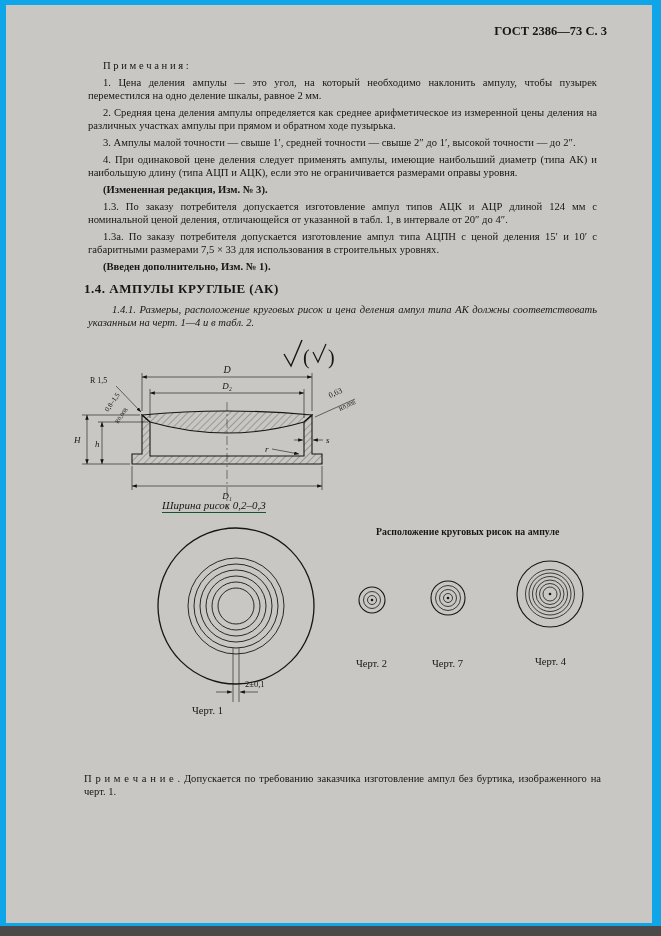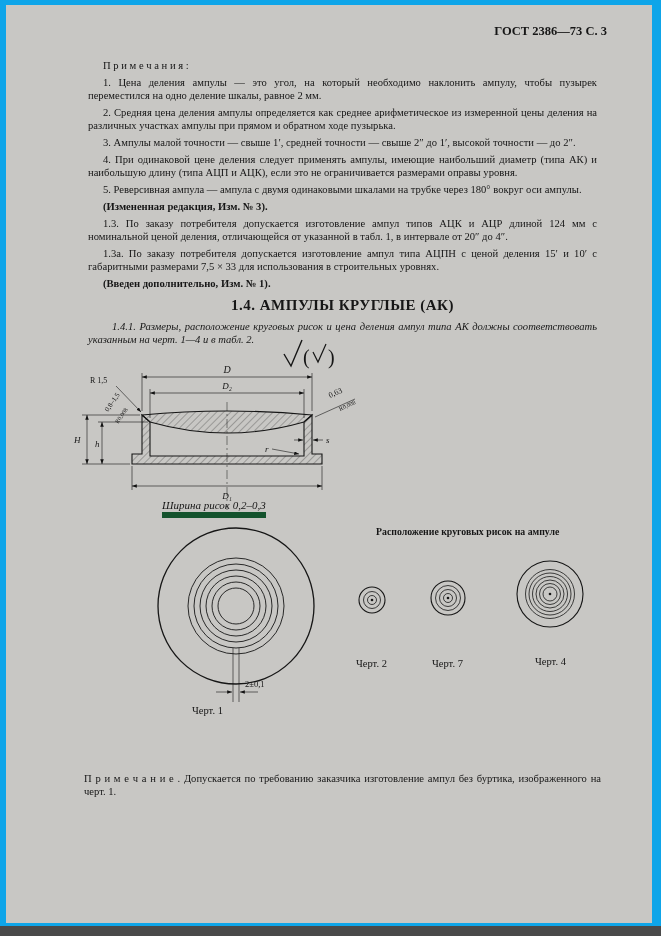--- a/index.html
+++ b/index.html
@@ -8,44 +8,43 @@
   .page{position:absolute;left:6px;top:5px;width:646px;height:918px;background:#c8c7c4;}
   .bottom-bar{position:absolute;left:0;right:0;bottom:0;height:10px;background:#4a4a4a;}
   .abs{position:absolute;}
   .header{position:absolute;top:24px;right:54px;font-weight:bold;font-size:12.5px;}
   .textcol{position:absolute;left:84px;top:55px;width:517px;font-size:10.6px;line-height:13px;}
   .textcol p{margin:4px;text-align:justify;}
   .note{text-indent:15px;}
   .ind2{text-indent:24px;font-style:italic;}
   .bold{font-weight:bold;}
   .mt{margin-top:3px !important;}
-  .sect{font-size:15px;font-weight:bold;text-align:center;letter-spacing:0.5px;margin:9px 0 8px 0;}
+  .sect{font-size:13px;font-weight:bold;letter-spacing:0.5px;margin:9px 0 8px 0;}
   .width-note{position:absolute;left:162px;top:499px;font-style:italic;font-size:11px;
-              border-bottom:6px solid #14532d;padding-bottom:1px;}
+              border-bottom:1px solid #14532d;padding-bottom:1px;}
   .layout-title{position:absolute;left:376px;top:526px;width:222px;font-weight:bold;
                 font-size:9.8px;line-height:11px;}
   .figlabel{position:absolute;font-size:10.5px;}
   .footer{position:absolute;left:84px;top:761px;width:517px;font-size:10.6px;line-height:13px;text-align:justify;}
   svg text{font-family:"Liberation Serif","DejaVu Serif",serif;fill:#161616;}
 </style>
 </head>
 <body>
 
 <div class="scan">
   <div class="page"></div>
 
   <div class="header">ГОСТ 2386—73 С. 3</div>
 
   <div class="textcol">
     <p class="note">П р и м е ч а н и я :</p>
     <p class="note">1. Цена деления ампулы — это угол, на который необходимо наклонить ампулу, чтобы пузырек переместился на одно деление шкалы, равное 2 мм.</p>
     <p class="note">2. Средняя цена деления ампулы определяется как среднее арифметическое из измеренной цены деления на различных участках ампулы при прямом и обратном ходе пузырька.</p>
     <p class="note">3. Ампулы малой точности — свыше 1′, средней точности — свыше 2″ до 1′, высокой точности — до 2″.</p>
     <p class="note">4. При одинаковой цене деления следует применять ампулы, имеющие наибольший диаметр (типа АК) и наибольшую длину (типа АЦП и АЦК), если это не ограничивается размерами оправы уровня.</p>
-    <p class="note">5. Реверсивная ампула — ампула с двумя одинаковыми шкалами на трубке через 180° вокруг оси ампулы.</p>
     <p class="note bold mt">(Измененная редакция, Изм. № 3).</p>
     <p class="note mt">1.3. По заказу потребителя допускается изготовление ампул типов АЦК и АЦР длиной 124 мм с номинальной ценой деления, отличающейся от указанной в табл. 1, в интервале от 20″ до 4″.</p>
     <p class="note">1.3а. По заказу потребителя допускается изготовление ампул типа АЦПН с ценой деления 15′ и 10′ с габаритными размерами 7,5 × 33 для использования в строительных уровнях.</p>
     <p class="note bold">(Введен дополнительно, Изм. № 1).</p>
     <h2 class="sect">1.4. АМПУЛЫ КРУГЛЫЕ (АК)</h2>
     <p class="ind2">1.4.1. Размеры, расположение круговых рисок и цена деления ампул типа АК должны соответствовать указанным на черт. 1—4 и в табл. 2.</p>
   </div>
 
   <svg class="abs" style="left:282px;top:338px" width="60" height="32" viewBox="0 0 60 32">
     <path d="M2,16 L9,28 L20,2" stroke="#161616" fill="none" stroke-width="1.4"></path>

